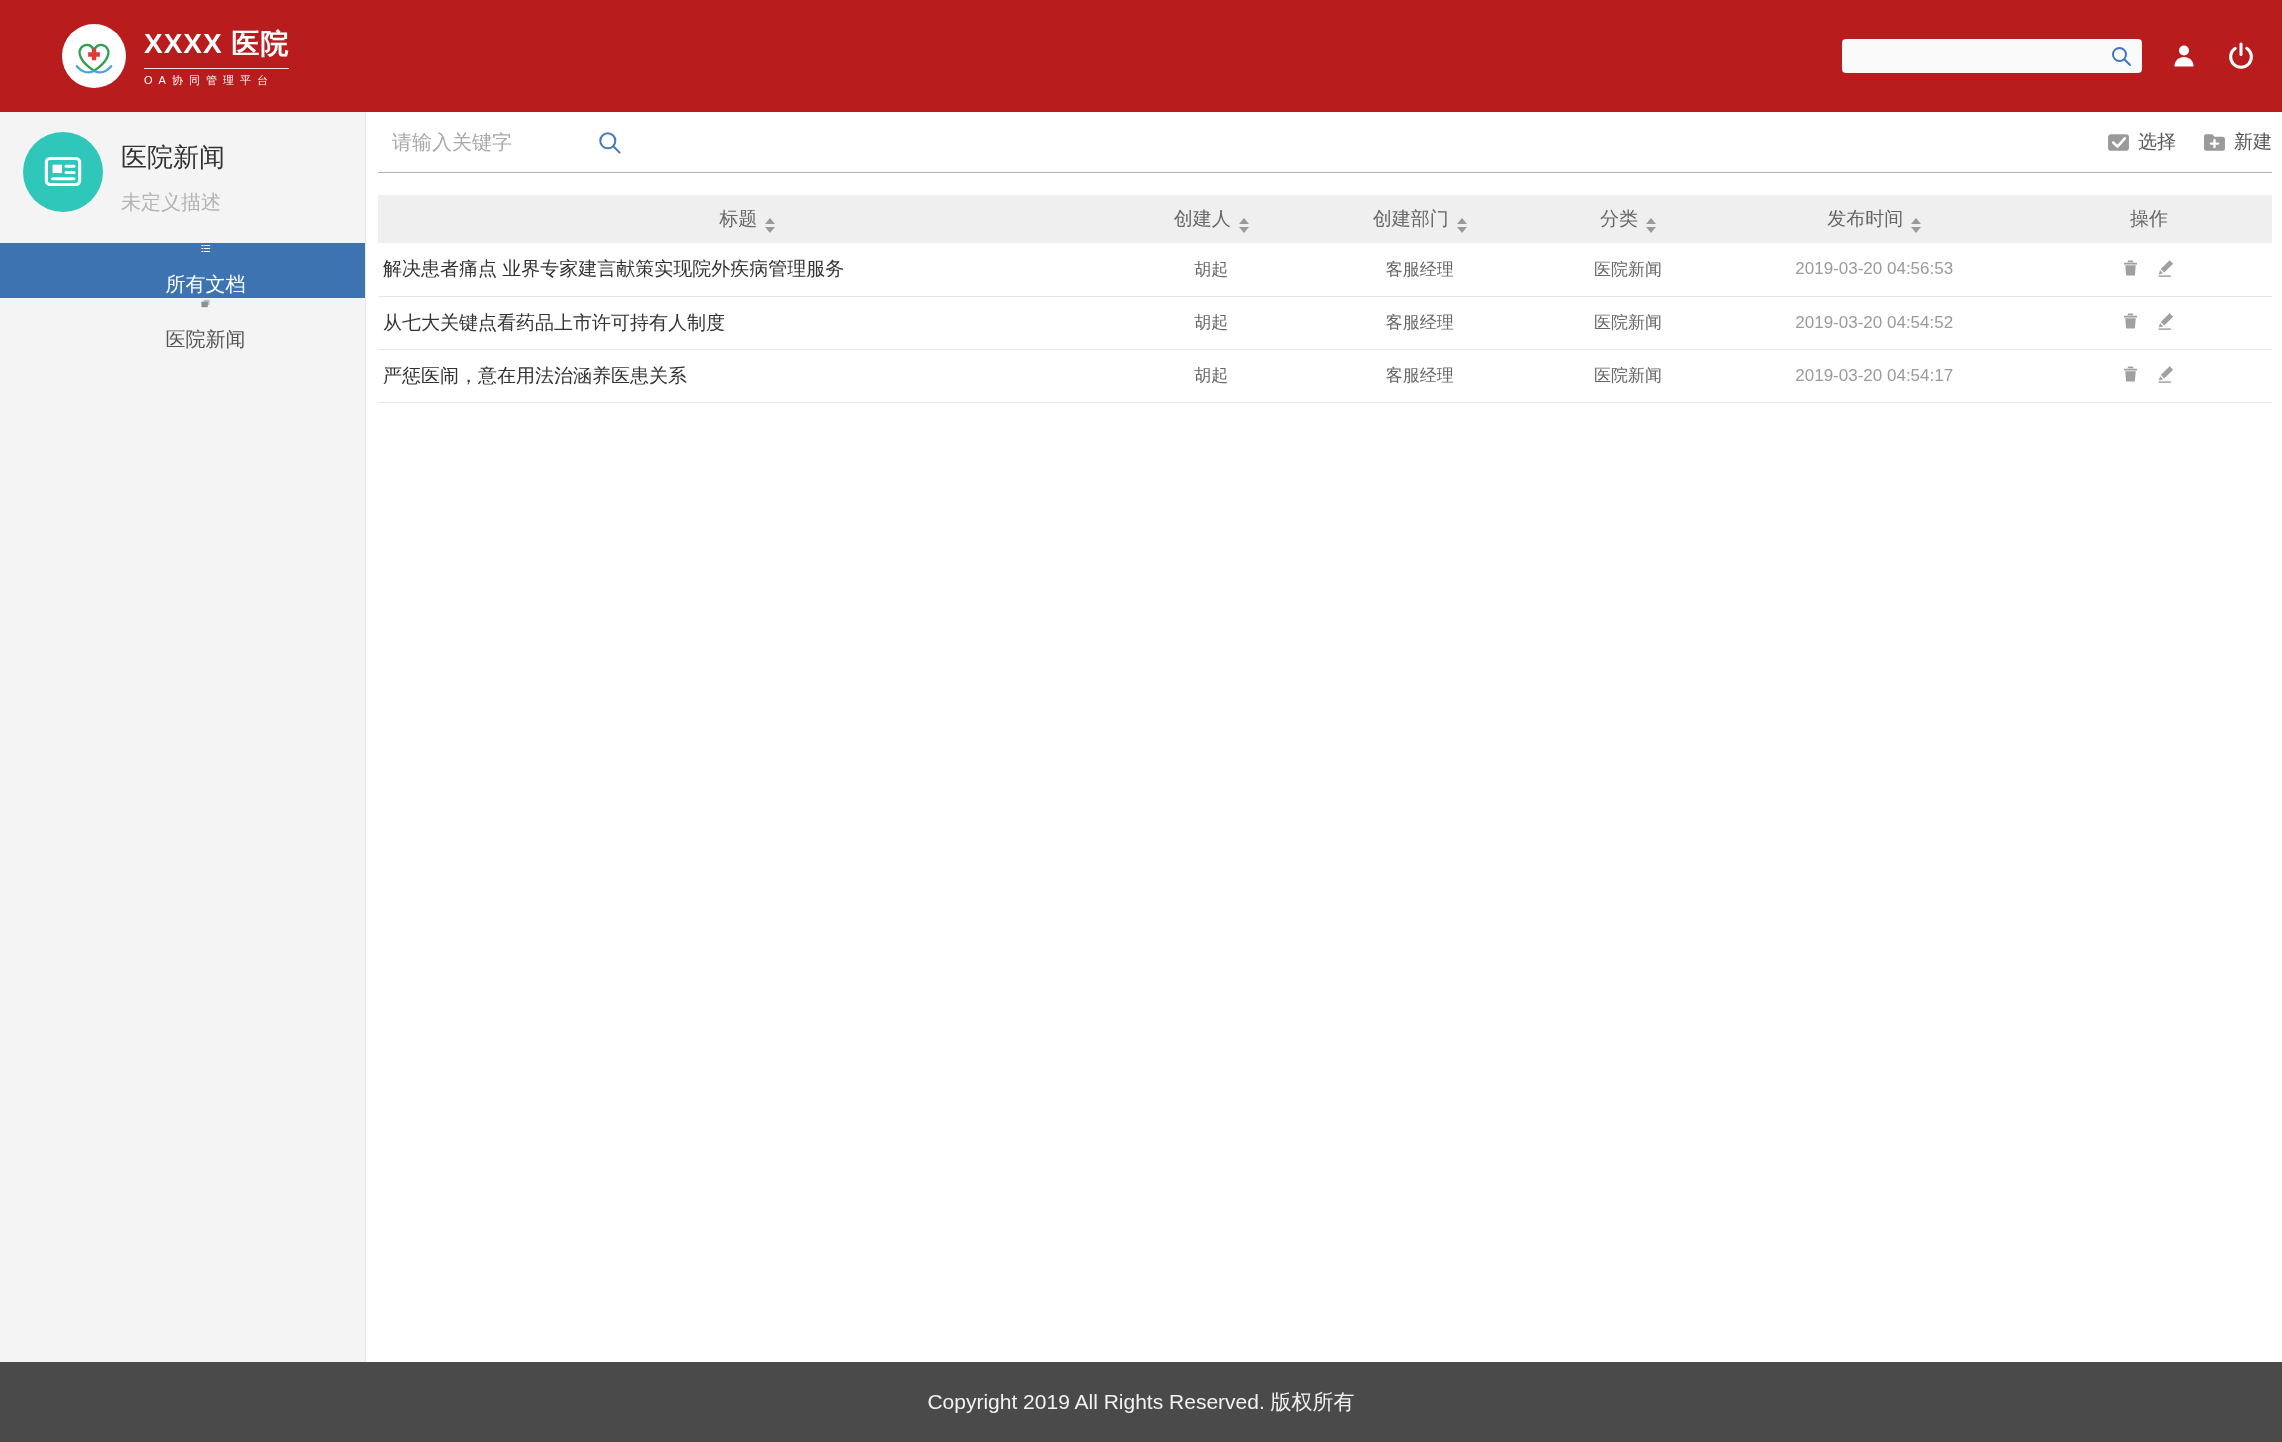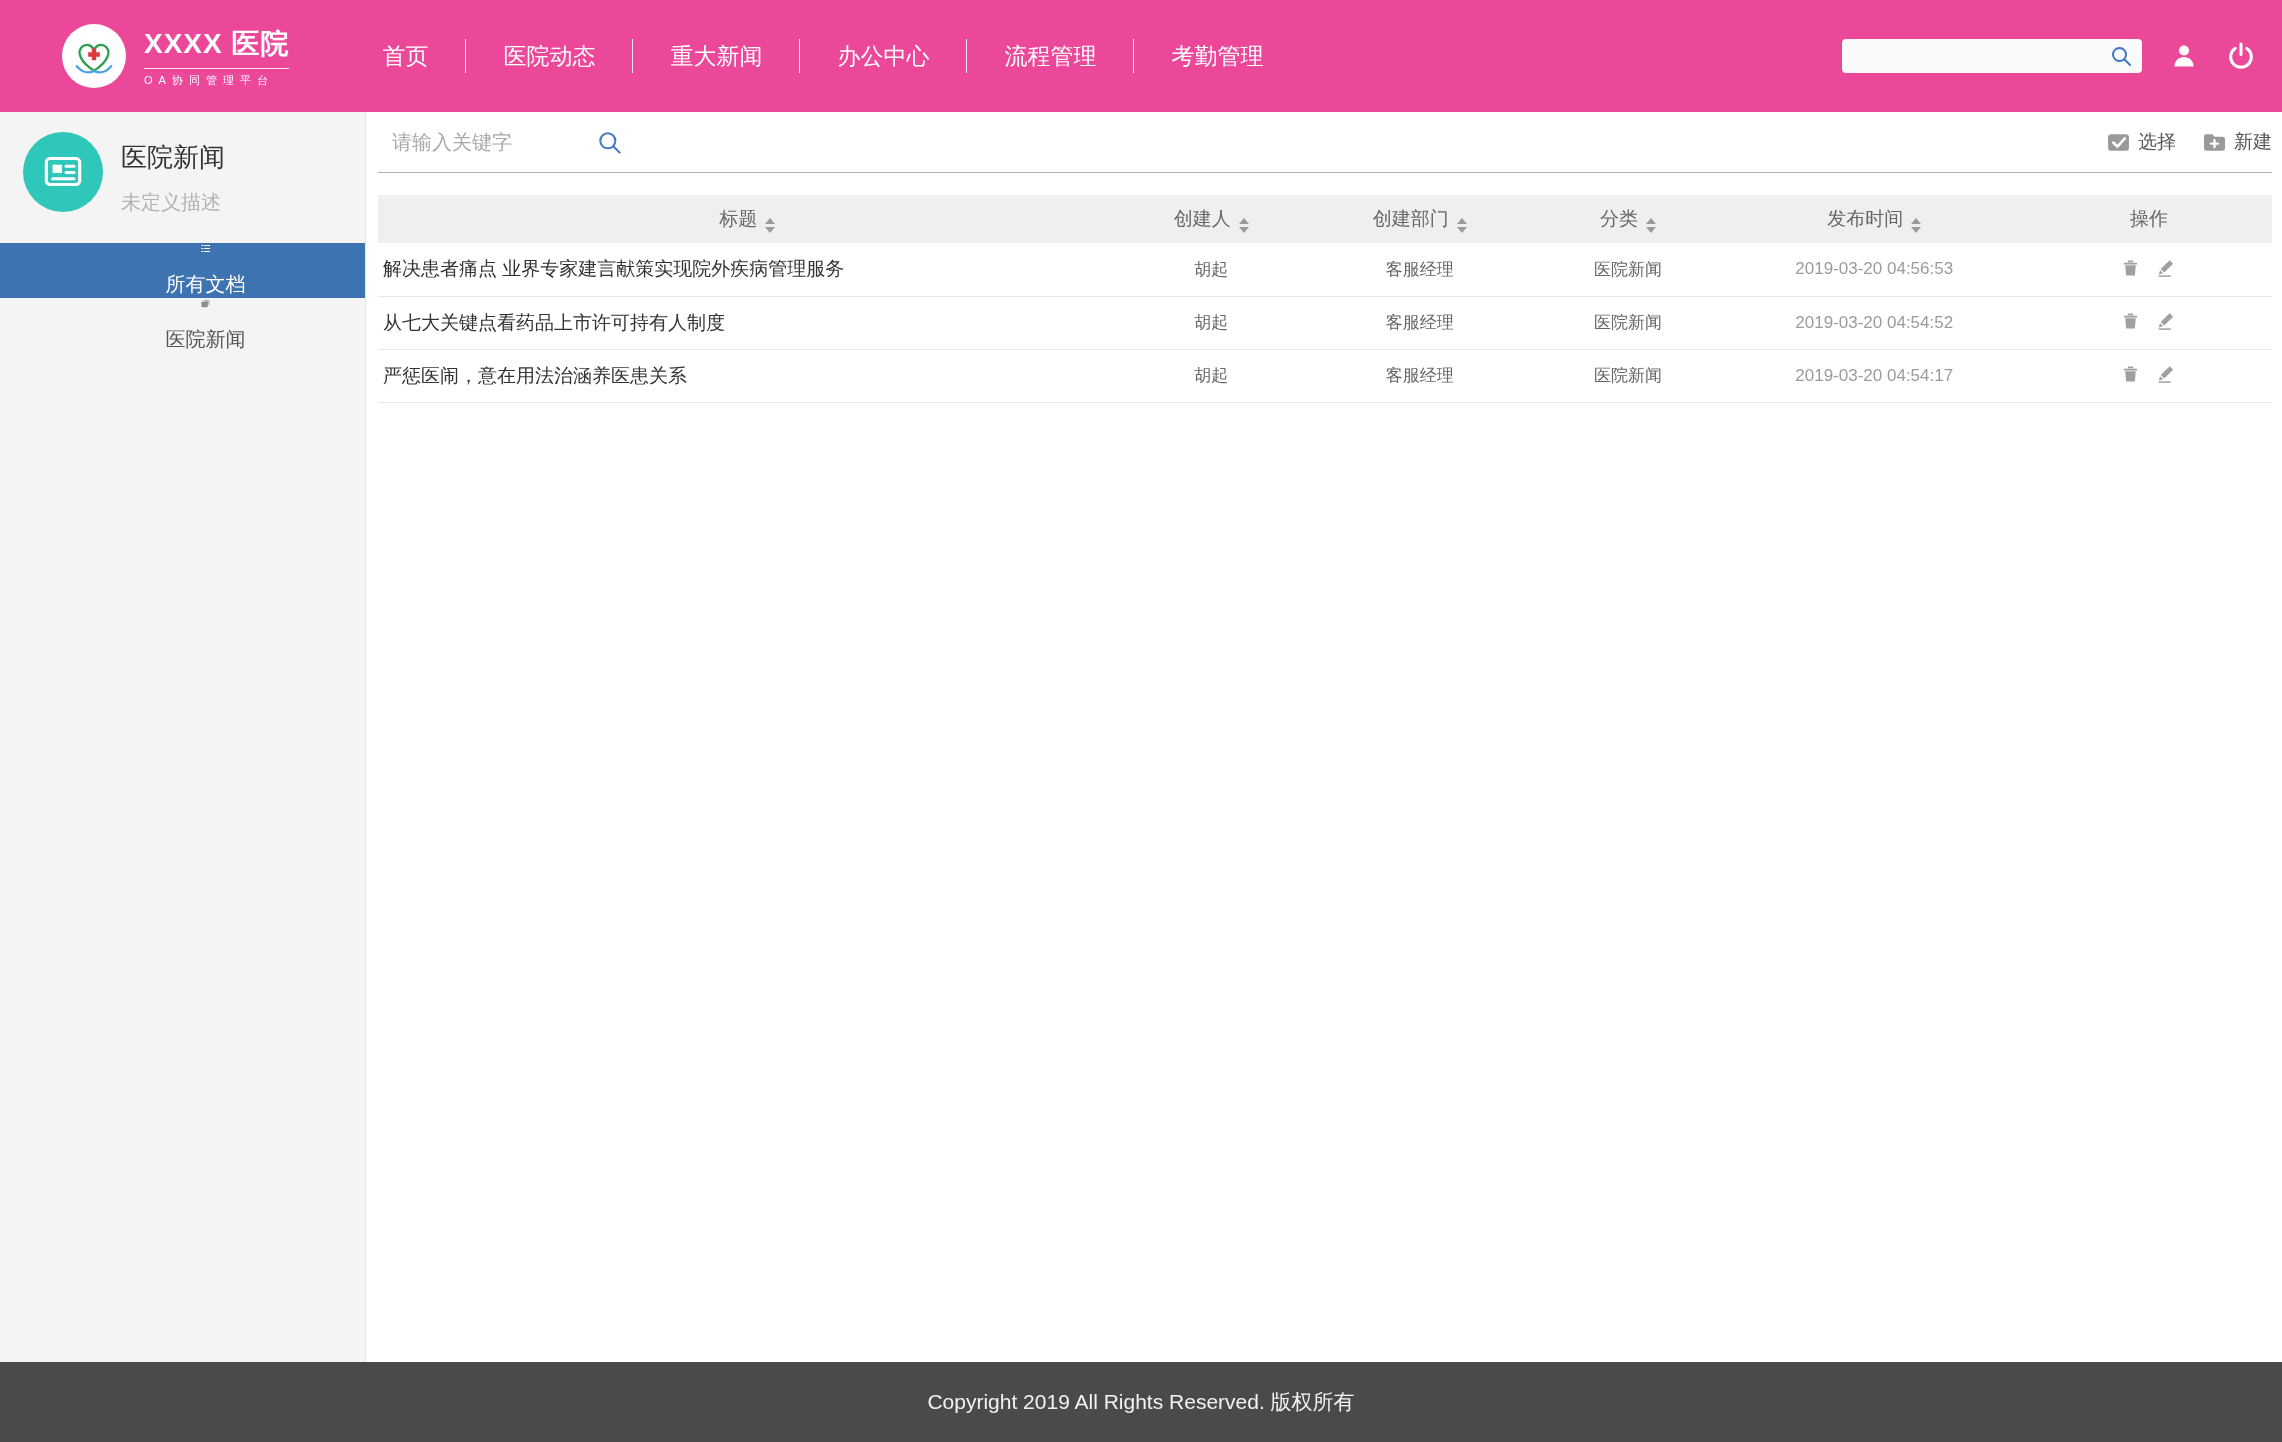--- a/index.html
+++ b/index.html
@@ -5,21 +5,21 @@
   * { margin:0; padding:0; box-sizing:border-box; }
   html,body { width:2282px; height:1442px; }
   body {
     font-family:"Liberation Sans","DejaVu Sans",sans-serif;
     background:#fff; overflow:hidden;
   }
   .page { width:2282px; height:1442px; display:flex; flex-direction:column; }
 
   
   .topbar {
-    height:112px; background:#ec4899; display:flex; align-items:center;
+    height:112px; background:#b91c1c; display:flex; align-items:center;
     flex:0 0 auto; color:#fff;
   }
   .logo { display:flex; align-items:center; gap:18px; margin-left:62px; cursor:pointer; }
   .logo-circle {
     width:64px; height:64px; border-radius:50%; background:#fff;
     display:flex; align-items:center; justify-content:center; flex:0 0 auto;
   }
   .logo-title { font-size:28px; font-weight:bold; letter-spacing:1px; white-space:nowrap; }
   .logo-div { border-top:1px solid rgba(255,255,255,.85); margin:5px 0 4px 0; }
   .logo-sub { font-size:11px; letter-spacing:6px; white-space:nowrap; }
@@ -115,30 +115,20 @@
           <path d="M54 45 c-7 8 -15 9.5 -21 6.5" fill="none" stroke="#4aa3e0" stroke-width="3" stroke-linecap="round"></path>
         </svg>
       </div>
       <div class="logo-text">
         <div class="logo-title">XXXX 医院</div>
         <div class="logo-div"></div>
         <div class="logo-sub">OA协同管理平台</div>
       </div>
     </div>
 
-    <nav class="nav">
-      <ul>
-        <li>首页</li>
-        <li>医院动态</li>
-        <li>重大新闻</li>
-        <li>办公中心</li>
-        <li>流程管理</li>
-        <li>考勤管理</li>
-      </ul>
-    </nav>
 
     <div class="topbar-right">
       <div class="tb-search">
         <input type="text" value="" style="">
         <svg width="24" height="24" viewBox="0 0 24 24" fill="none" stroke="#3f76c2" stroke-width="2" stroke-linecap="round">
           <circle cx="10.5" cy="10.5" r="6.5"></circle>
             <line x1="15.5" y1="15.5" x2="21" y2="21"></line>
         </svg>
       </div>
       <button class="icon-btn">

